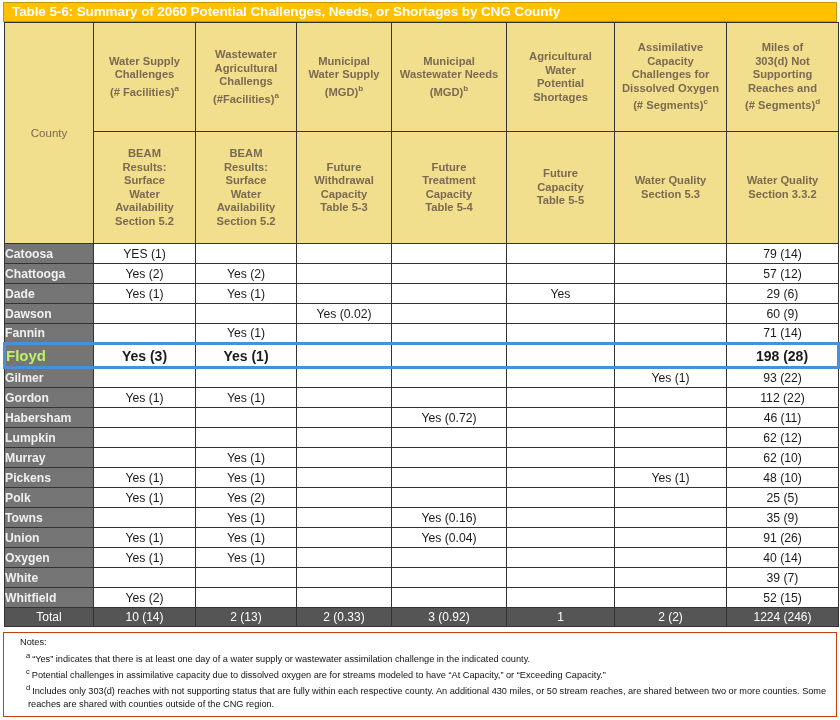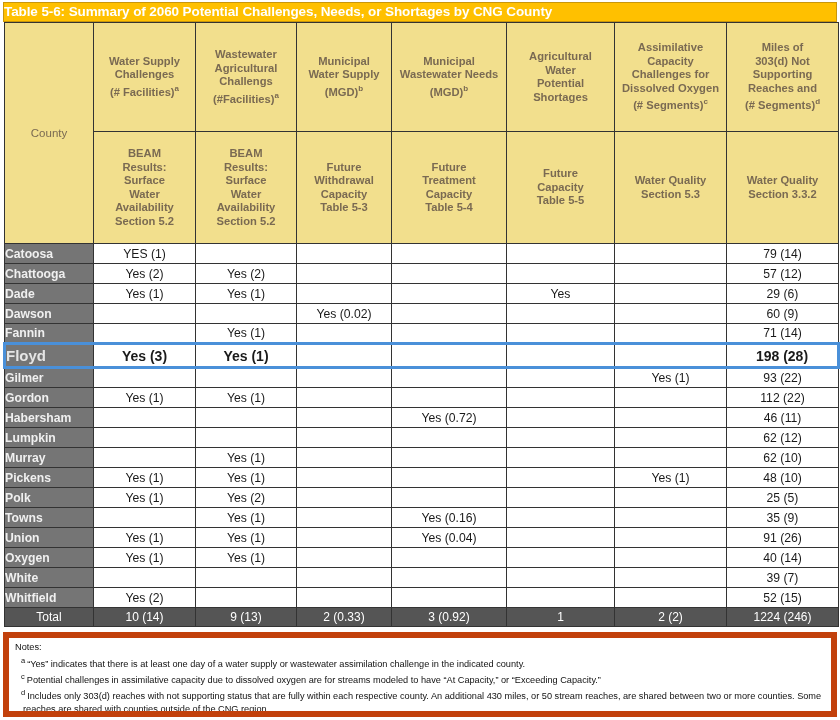--- a/index.html
+++ b/index.html
@@ -20,21 +20,21 @@
   .title-bar {
     position: absolute;
     left: 3px; top: 2px;
     width: 834px; height: 20px;
     background: #FFC000;
     border: 1px solid #c8960c;
     color: #ffffff;
     font-weight: bold;
     font-size: 13.5px;
     line-height: 18px;
-    padding-left: 0;
+    padding-left: 8px;
     white-space: nowrap;
     overflow: hidden;
     letter-spacing: -0.1px;
   }
 
   
   table.main {
     position: absolute;
     left: 3px; top: 22px;
     width: 834px;
@@ -91,42 +91,42 @@
   tr.highlight td {
     border-top: 3px solid #4A90D9;
     border-bottom: 3px solid #4A90D9;
     font-weight: bold;
     font-size: 14px;
     height: 24px;
   }
   tr.highlight td.county {
     border-left: 3px solid #4A90D9;
     font-size: 15px;
-    color: #e5e5e5;
+    color: #bef264;
   }
   tr.highlight td.val:last-child { border-right: 3px solid #4A90D9; }
 
   
   tr.total td {
     background: #555555;
     color: #ffffff;
     font-weight: normal;
     font-size: 12px;
     text-align: center;
     height: 19px;
   }
 
   
   .notes {
     position: absolute;
     left: 3px; top: 632px;
     width: 834px; height: 85px;
-    border: 6px solid #c2410c;
+    border: 1px solid #c2410c;
     background: #ffffff;
-    padding: 3px 6px 2px 6px;
+    padding: 3px 6px 2px 16px;
     font-size: 9.2px;
     line-height: 12.6px;
     color: #111111;
     overflow: hidden;
   }
   .notes .note-head { margin: 0 0 1px 0; }
   .notes .note {
     margin: 0 0 0.5px 0;
     padding-left: 8px;
     text-indent: -2px;
@@ -349,21 +349,21 @@
           <td class="val"></td>
           <td class="val"></td>
           <td class="val"></td>
           <td class="val"></td>
           <td class="val"></td>
           <td class="val">52 (15)</td>
         </tr>
         <tr class="total">
           <td>Total</td>
           <td>10 (14)</td>
-          <td>9 (13)</td>
+          <td>2 (13)</td>
           <td>2 (0.33)</td>
           <td>3 (0.92)</td>
           <td>1</td>
           <td>2 (2)</td>
           <td>1224 (246)</td>
         </tr>
       </tbody>
   </table>
 
   <div class="notes">

